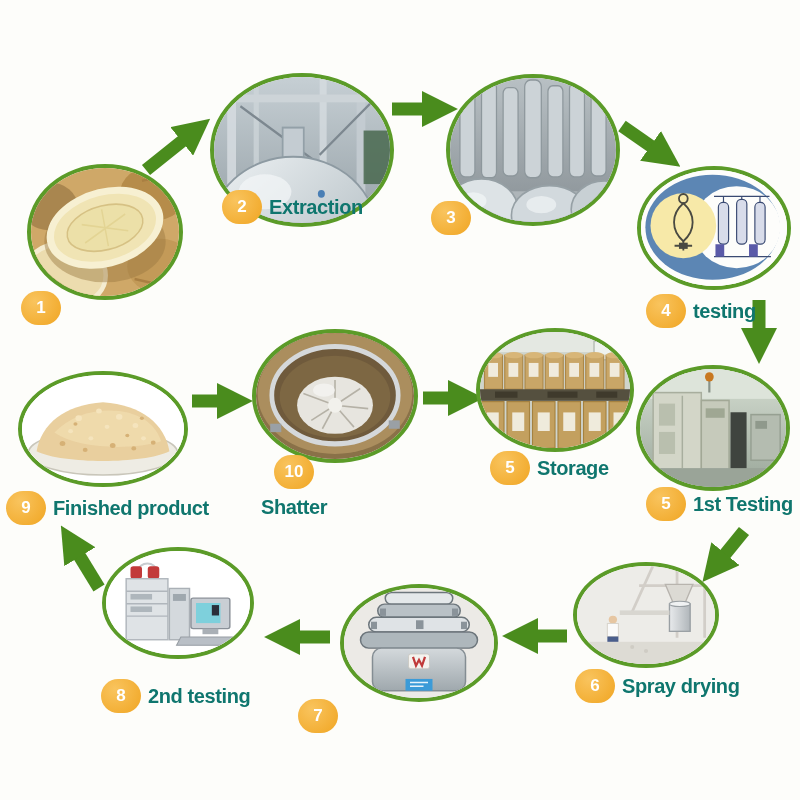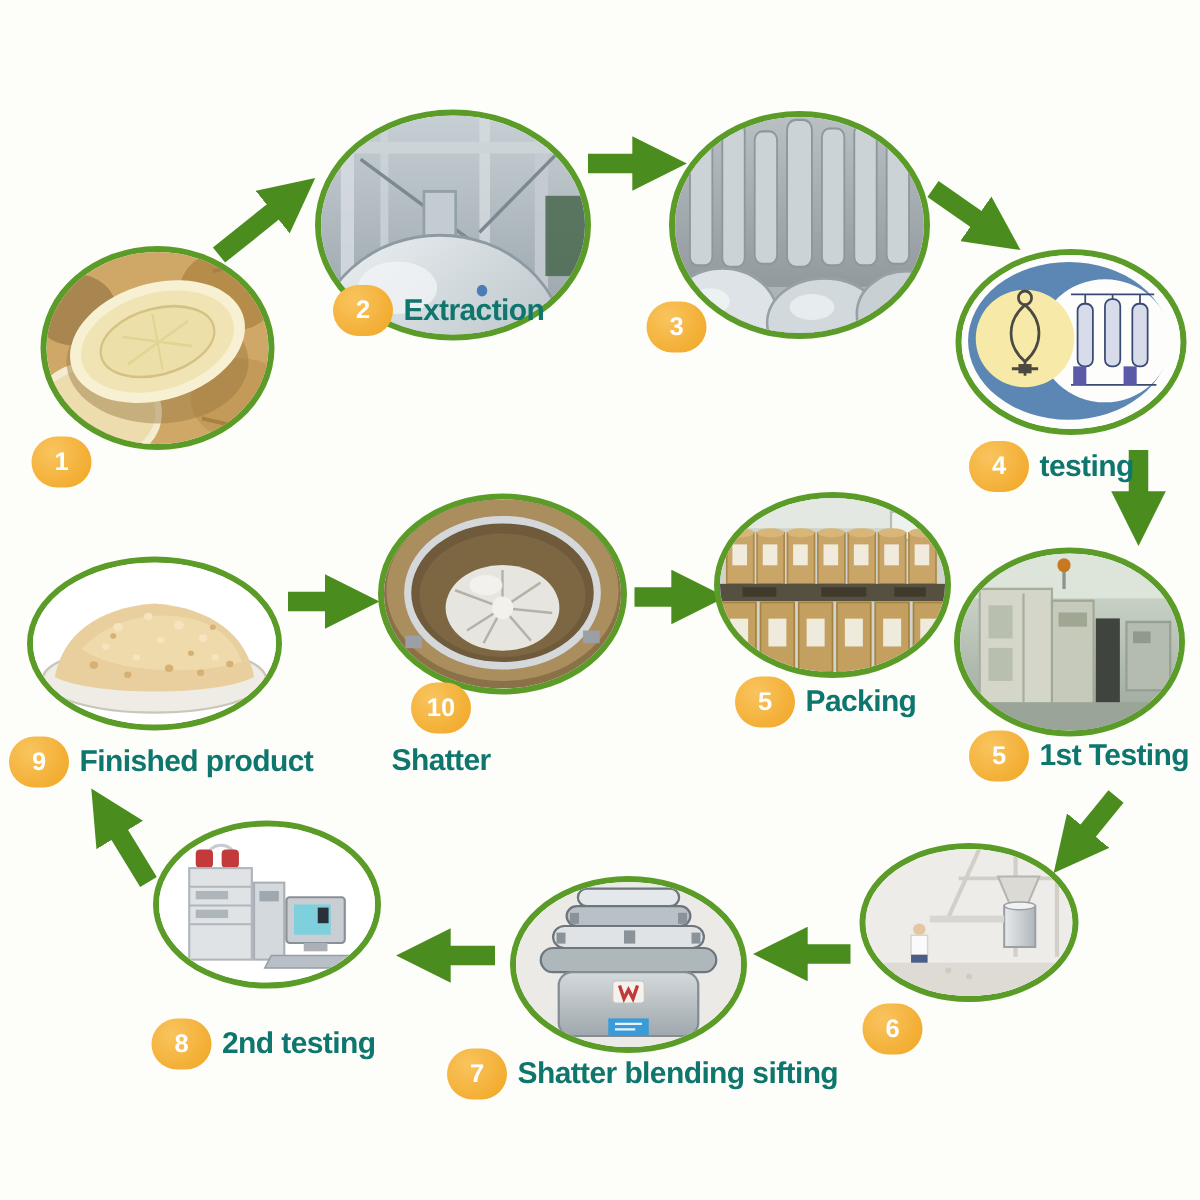--- a/index.html
+++ b/index.html
@@ -404,33 +404,33 @@
 <div class="caption c4">
   <span class="badge">4</span>
   <span class="lbl">testing</span>
 </div>
 <div class="caption c5">
   <span class="badge">5</span>
   <span class="lbl">1st Testing</span>
 </div>
 <div class="caption c6">
   <span class="badge">6</span>
+  <span class="lbl">Spray drying</span>
 </div>
 <div class="caption c7">
   <span class="badge">7</span>
-  <span class="lbl">Shatter blending sifting</span>
 </div>
 <div class="caption c8">
   <span class="badge">8</span>
   <span class="lbl">2nd testing</span>
 </div>
 <div class="caption c9">
   <span class="badge">9</span>
   <span class="lbl">Finished product</span>
 </div>
 <div class="caption c10">
   <span class="badge">10</span>
   <span class="lbl">Shatter</span>
 </div>
 <div class="caption c11">
   <span class="badge">5</span>
-  <span class="lbl">Packing</span>
+  <span class="lbl">Storage</span>
 </div>
 
 </body></html>

